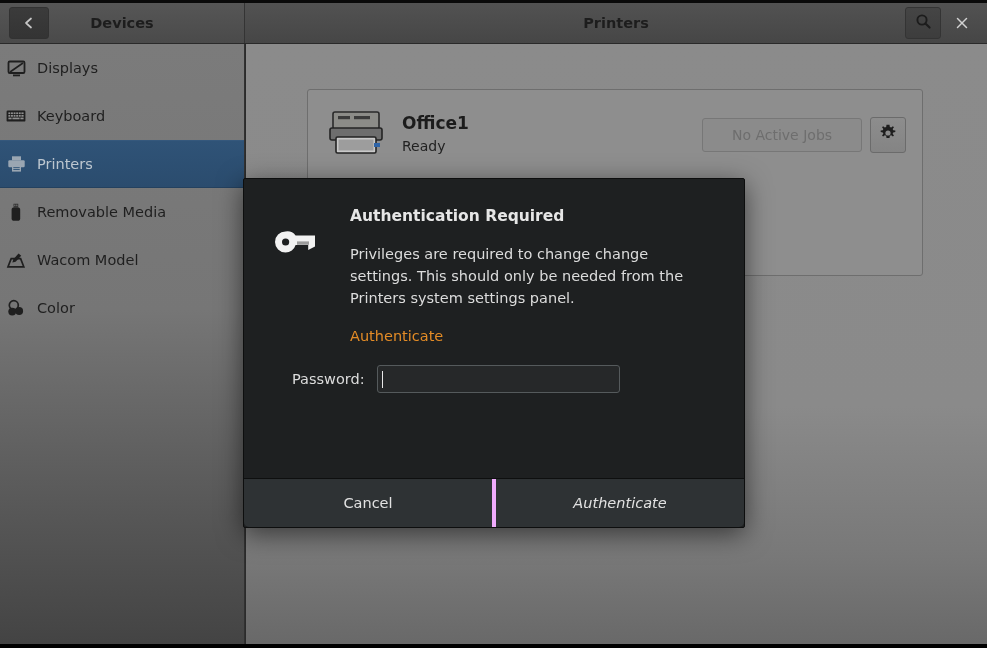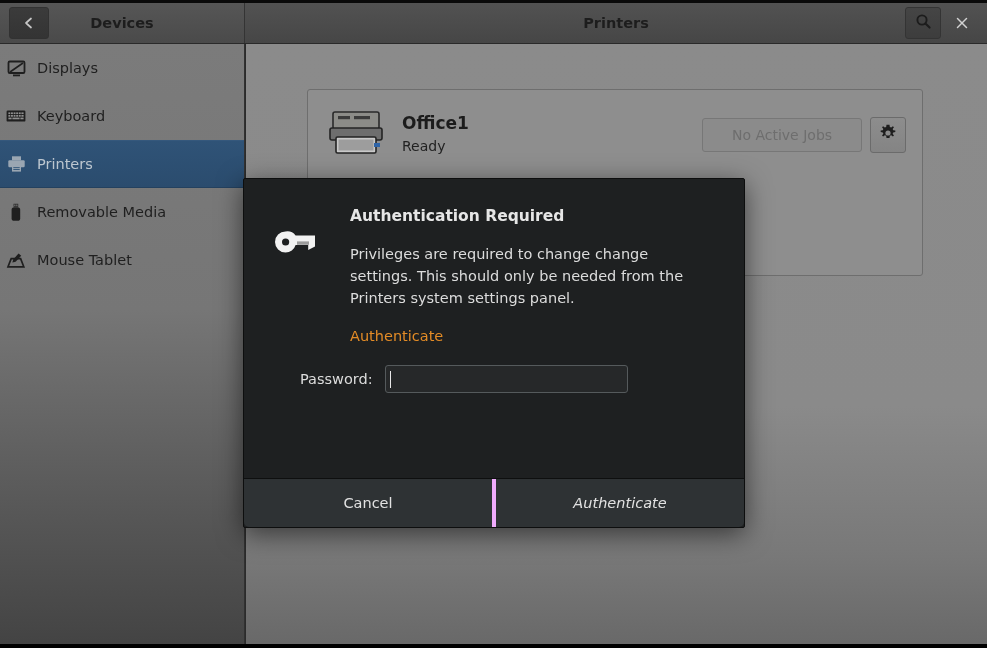--- a/index.html
+++ b/index.html
@@ -318,21 +318,21 @@
     font-size: 14.5px;
     color: #e38b26;
     margin-top: 19px;
     cursor: pointer;
     display: inline-block;
   }
   .dlg-pwrow {
     display: flex;
     align-items: center;
     margin-top: 20px;
-    margin-left: 28px;
+    margin-left: 20px;
   }
   .dlg-pwlabel {
     font-size: 14.5px;
     color: #dcdcdc;
     margin-right: 12px;
   }
   .dlg-pwfield {
     width: 243px;
     height: 28px;
     background: #262829;
@@ -487,23 +487,33 @@
     </div>
 
 
     <div class="sb-item">
       <span class="sb-icon">
         <svg width="20" height="19" viewBox="0 0 20 19">
           <path d="M2 15.8 L5.2 7.6 h9.4 l3.2 8.2 z" fill="none" stroke="#1f1f1f" stroke-width="1.7"></path>
           <path d="M12.6 2.4 l2.6 2.4 -5.6 6 -3.2 0.7 0.8 -3 z" fill="#1f1f1f"></path>
         </svg>
       </span>
-      <span class="sb-label">Mouse Tablet</span>
-    </div>
-
+      <span class="sb-label">Wacom Model</span>
+    </div>
+
+    <div class="sb-item">
+      <span class="sb-icon">
+        <svg width="19" height="18" viewBox="0 0 19 18">
+          <circle cx="6.8" cy="6.2" r="4.5" fill="none" stroke="#1f1f1f" stroke-width="1.7"></circle>
+          <circle cx="5.2" cy="12.6" r="3.9" fill="#1f1f1f"></circle>
+          <circle cx="12.2" cy="12" r="3.9" fill="#1f1f1f"></circle>
+        </svg>
+      </span>
+      <span class="sb-label">Color</span>
+    </div>
 
   </div>
 
   <div class="content">
 
     <div class="printer-card">
 
       <div class="pc-head">
         <span class="pc-printer-icon">
           <svg width="56" height="46" viewBox="0 0 56 46">

